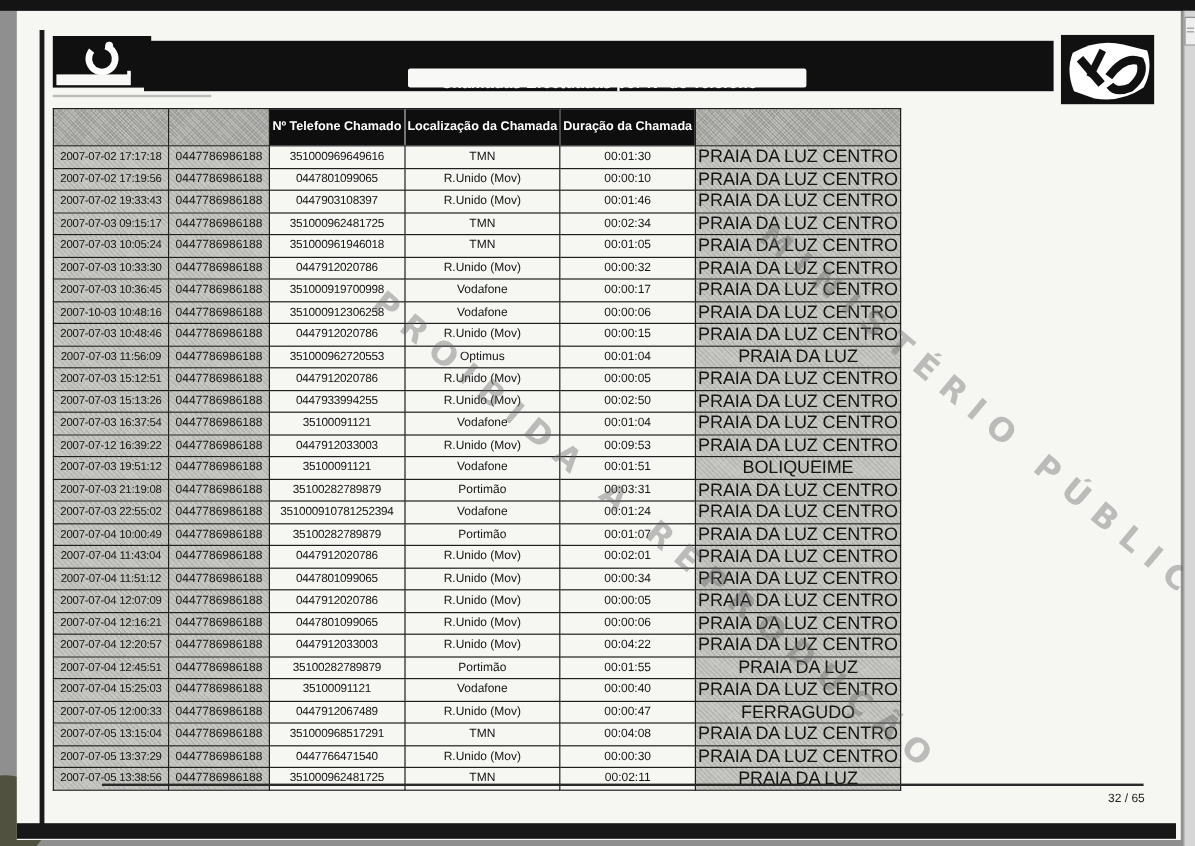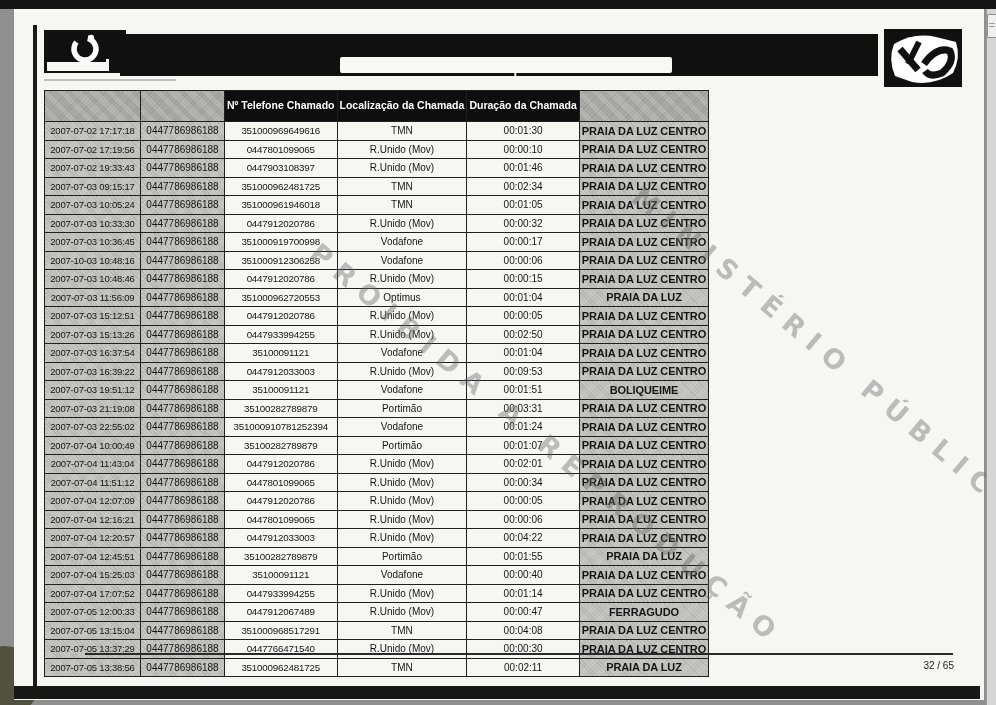--- a/index.html
+++ b/index.html
@@ -46,21 +46,21 @@
   .th-redacted{
     background-color:#c4c4c0;
     background-image:
       repeating-linear-gradient(45deg, rgba(70,70,70,.30) 0 1px, rgba(0,0,0,0) 1px 2px),
       repeating-linear-gradient(-45deg, rgba(110,110,110,.25) 0 1px, rgba(0,0,0,0) 1px 3px);
   }
   .c-date{font-size:9.5px;letter-spacing:-.2px;margin-top:35px;}
   .c-caller{font-size:10px;}
   .c-called{font-size:9.8px;letter-spacing:-.2px;}
   .c-loc{text-align:left;padding-left:4px;}
-  .c-bts{text-align:left;padding-left:4px;font-size:11px;letter-spacing:-.1px;font-weight:bold;}
+  .c-bts{text-align:left;padding-left:4px;font-size:15px;letter-spacing:-.1px;}
   
   .wm{z-index:5;pointer-events:none;color:rgba(100,100,100,.40);
       font-family:"DejaVu Sans",sans-serif;font-size:27px;font-weight:bold;
       letter-spacing:10px;white-space:nowrap;transform-origin:0 0;transform:rotate(40deg);}
   #wm-line1{left:632px;top:172px;}
   #wm-line2{left:310px;top:228px;}
   
   #footer-rule{left:71px;top:644px;width:868px;height:2px;background:#2a2a2a;z-index:4;}
   #page-number{left:856px;top:651px;width:84px;text-align:right;font-size:10px;color:#222;z-index:4;}
 </style>
@@ -220,21 +220,21 @@
         </tr>
         <tr>
           <td class="c-date redacted-cell">2007-07-03 16:37:54</td>
           <td class="c-caller redacted-cell">0447786986188</td>
           <td class="c-called">35100091121</td>
           <td class="c-loc">Vodafone</td>
           <td class="c-dur">00:01:04</td>
           <td class="c-bts redacted-cell">PRAIA DA LUZ CENTRO</td>
         </tr>
         <tr>
-          <td class="c-date redacted-cell">2007-07-03 16:39:22</td>
+          <td class="c-date redacted-cell">2007-07-12 16:39:22</td>
           <td class="c-caller redacted-cell">0447786986188</td>
           <td class="c-called">0447912033003</td>
           <td class="c-loc">R.Unido (Mov)</td>
           <td class="c-dur">00:09:53</td>
           <td class="c-bts redacted-cell">PRAIA DA LUZ CENTRO</td>
         </tr>
         <tr>
           <td class="c-date redacted-cell">2007-07-03 19:51:12</td>
           <td class="c-caller redacted-cell">0447786986188</td>
           <td class="c-called">35100091121</td>
@@ -316,28 +316,20 @@
         </tr>
         <tr>
           <td class="c-date redacted-cell">2007-07-04 15:25:03</td>
           <td class="c-caller redacted-cell">0447786986188</td>
           <td class="c-called">35100091121</td>
           <td class="c-loc">Vodafone</td>
           <td class="c-dur">00:00:40</td>
           <td class="c-bts redacted-cell">PRAIA DA LUZ CENTRO</td>
         </tr>
         <tr>
-          <td class="c-date redacted-cell">2007-07-04 17:07:52</td>
-          <td class="c-caller redacted-cell">0447786986188</td>
-          <td class="c-called">0447933994255</td>
-          <td class="c-loc">R.Unido (Mov)</td>
-          <td class="c-dur">00:01:14</td>
-          <td class="c-bts redacted-cell">PRAIA DA LUZ CENTRO</td>
-        </tr>
-        <tr>
           <td class="c-date redacted-cell">2007-07-05 12:00:33</td>
           <td class="c-caller redacted-cell">0447786986188</td>
           <td class="c-called">0447912067489</td>
           <td class="c-loc">R.Unido (Mov)</td>
           <td class="c-dur">00:00:47</td>
           <td class="c-bts redacted-cell">FERRAGUDO</td>
         </tr>
         <tr>
           <td class="c-date redacted-cell">2007-07-05 13:15:04</td>
           <td class="c-caller redacted-cell">0447786986188</td>

